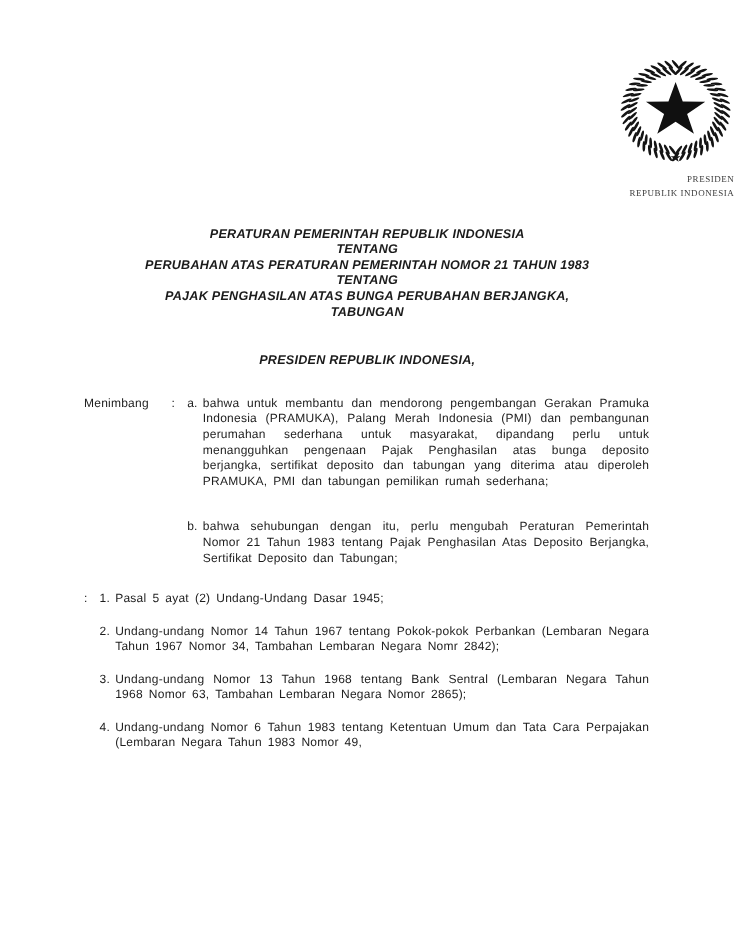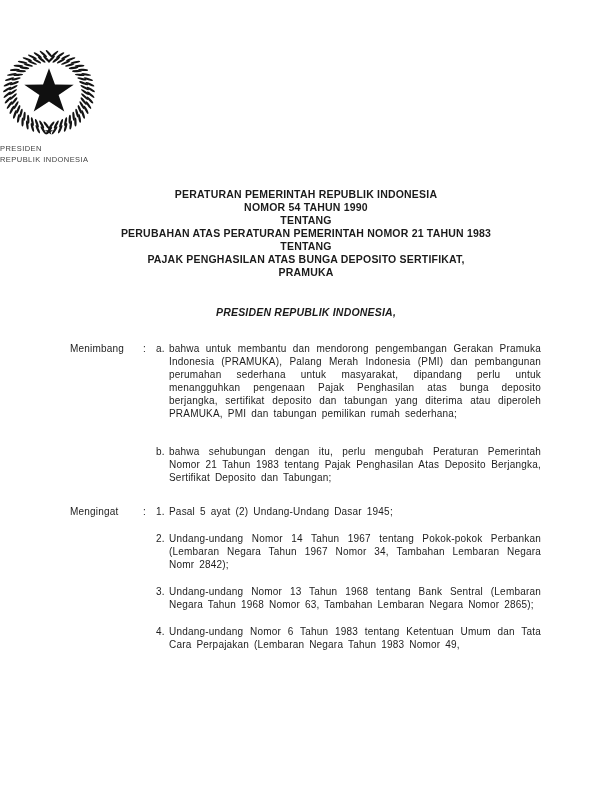--- a/index.html
+++ b/index.html
@@ -5,35 +5,36 @@
   * { box-sizing: border-box; margin: 0; padding: 0; }
   html, body { background: #ffffff; }
   .page {
     width: 612px; height: 792px;
     background: #ffffff;
     font-family: "Liberation Sans", sans-serif;
     color: #1d1d1d;
     overflow: hidden;
     position: relative;
   }
-  .emblem { padding-top: 47px; text-align: left; }
+  .emblem { padding-top: 47px; text-align: right; font-family: Liberation Serif, serif; }
   .emblem svg { display: inline-block; }
   .emblem-caption {
     margin-top: 1px;
     font-size: 7.5px; line-height: 10.5px;
     letter-spacing: 0.45px;
     color: #3f3f3f;
   }
   .title-block {
     margin-top: 23px;
     text-align: center;
     font-weight: bold;
     font-size: 10.5px; line-height: 13px;
     letter-spacing: 0.2px;
     color: #1b1b1b;
+    font-style: italic;
   }
   .preamble {
     margin-top: 27px;
     text-align: center;
     font-weight: bold;
     font-size: 10.5px; line-height: 13px;
     letter-spacing: 0.2px;
     color: #1b1b1b;
     font-style: italic;
   }
@@ -157,26 +158,25 @@
       <polygon fill="#141414" transform="translate(0,43.5) scale(0.17)" points="0,-27 6.2,-8.5 25.7,-8.3 10,3.2 15.9,21.8 0,10.5 -15.9,21.8 -10,3.2 -25.7,-8.3 -6.2,-8.5"></polygon>
     </svg>
     <div class="emblem-caption">
       <div>PRESIDEN</div>
       <div>REPUBLIK INDONESIA</div>
     </div>
   </div>
 
   <div class="title-block">
     <div>PERATURAN PEMERINTAH REPUBLIK INDONESIA</div>
-    <div>NOMOR 54 TAHUN 1990</div>
     <div>TENTANG</div>
     <div>PERUBAHAN ATAS PERATURAN PEMERINTAH NOMOR 21 TAHUN 1983</div>
     <div>TENTANG</div>
-    <div>PAJAK PENGHASILAN ATAS BUNGA DEPOSITO SERTIFIKAT,</div>
-    <div>PRAMUKA</div>
+    <div>PAJAK PENGHASILAN ATAS BUNGA PERUBAHAN BERJANGKA,</div>
+    <div>TABUNGAN</div>
   </div>
 
   <div class="preamble">PRESIDEN REPUBLIK INDONESIA,</div>
 
   <div class="body">
 
     <div class="section">
       <div class="sec-label">Menimbang</div>
       <div class="sec-colon">:</div>
       <div class="sec-items">
@@ -185,21 +185,20 @@
           <div class="itext">bahwa untuk membantu dan mendorong pengembangan Gerakan Pramuka Indonesia (PRAMUKA), Palang Merah Indonesia (PMI) dan pembangunan perumahan sederhana untuk masyarakat, dipandang perlu untuk menangguhkan pengenaan Pajak Penghasilan atas bunga deposito berjangka, sertifikat deposito dan tabungan yang diterima atau diperoleh PRAMUKA, PMI dan tabungan pemilikan rumah sederhana;</div>
         </div>
         <div class="item">
           <div class="marker">b.</div>
           <div class="itext">bahwa sehubungan dengan itu, perlu mengubah Peraturan Pemerintah Nomor 21 Tahun 1983 tentang Pajak Penghasilan Atas Deposito Berjangka, Sertifikat Deposito dan Tabungan;</div>
         </div>
       </div>
     </div>
 
     <div class="section">
-      <div class="sec-label">Mengingat</div>
       <div class="sec-colon">:</div>
       <div class="sec-items">
         <div class="item">
           <div class="marker">1.</div>
           <div class="itext">Pasal 5 ayat (2) Undang-Undang Dasar 1945;</div>
         </div>
         <div class="item">
           <div class="marker">2.</div>
           <div class="itext">Undang-undang Nomor 14 Tahun 1967 tentang Pokok-pokok Perbankan (Lembaran Negara Tahun 1967 Nomor 34, Tambahan Lembaran Negara Nomr 2842);</div>
         </div>

